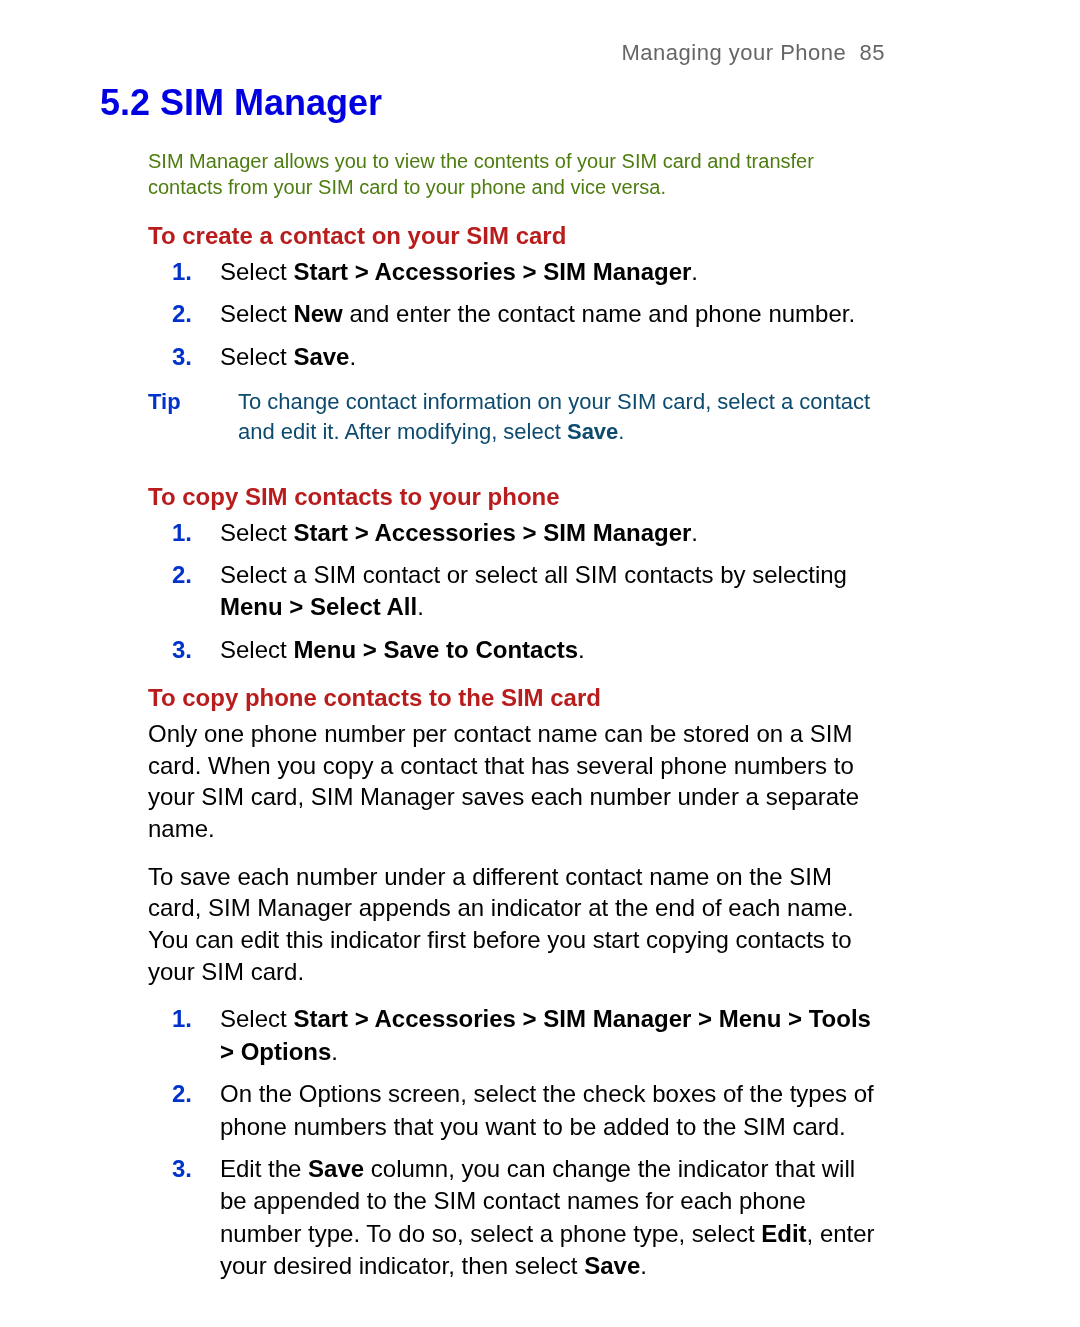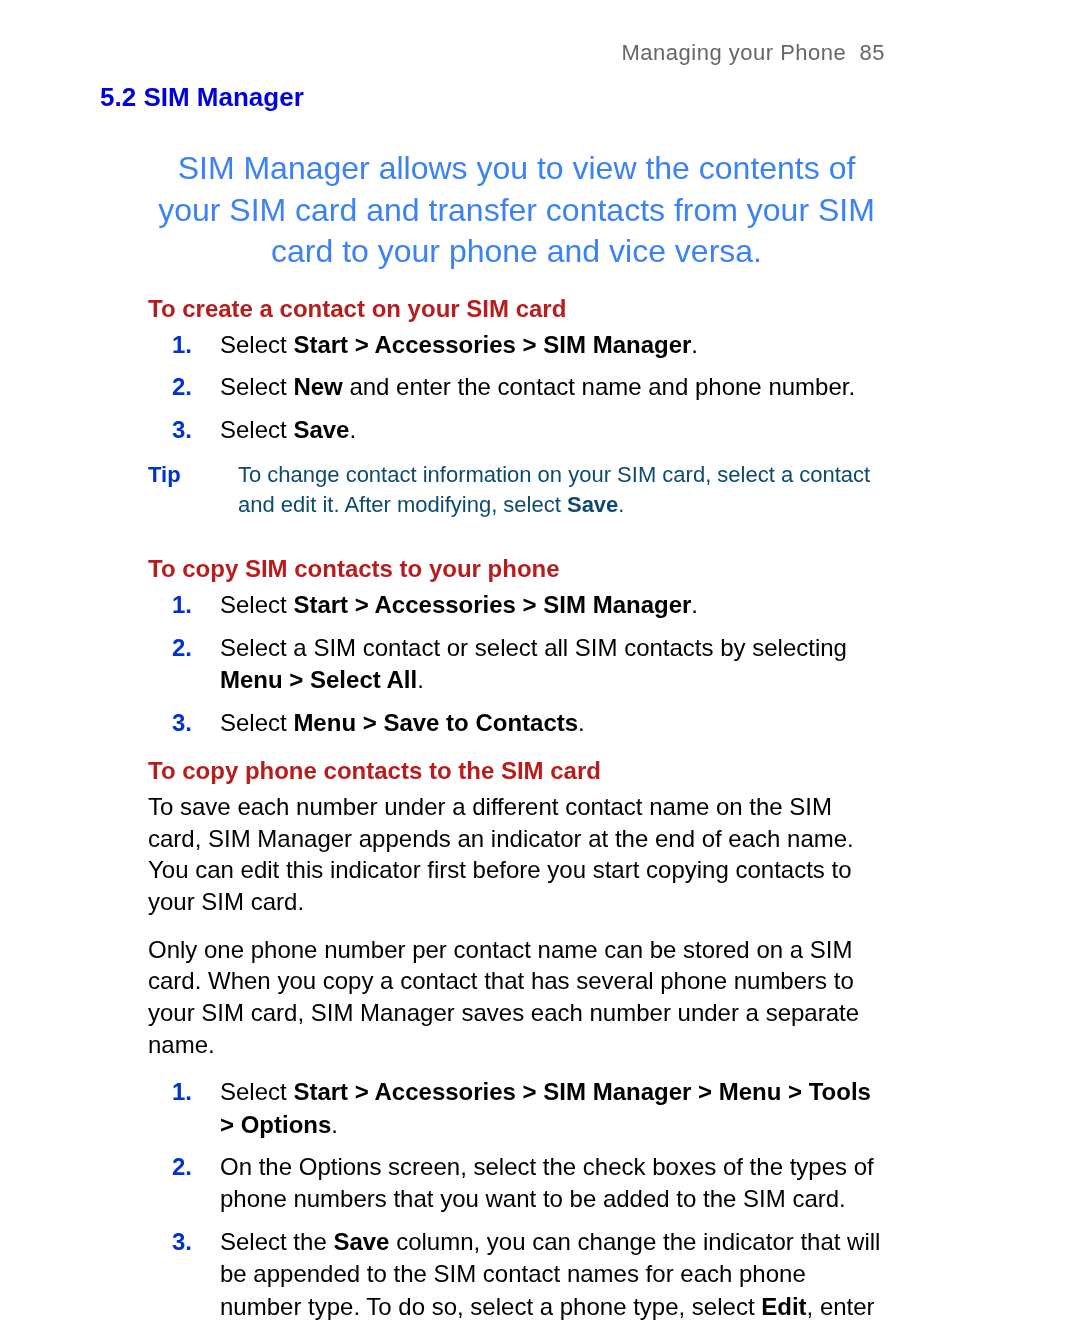--- a/index.html
+++ b/index.html
@@ -19,29 +19,28 @@
   .running-head {
     text-align: right;
     color: #666;
     font-size: 22px;
     margin-bottom: 16px;
     letter-spacing: 0.5px;
   }
   h1.section-title {
     color: #0000e0;
     font-weight: 700;
-    font-size: 26px;
-    margin: 0 0 35px 0;
+    font-size: 36px;
+    margin: 0 0 24px 0;
   }
   .intro {
-    font-size: 32px;
+    font-size: 20px;
     line-height: 1.3;
     margin: 0 0 22px 48px;
-    color: #3b82f6;
-    text-align: center;
+    color: #4d7c0f;
   }
   .subhead {
     color: #b91c1c;
     font-weight: 700;
     font-size: 24px;
     margin: 18px 0 6px 48px;
   }
   ol.steps {
     margin: 0 0 14px 60px;
     padding: 0 0 0 52px;
@@ -129,26 +128,26 @@
     </li>
     <li>
       <span>Select a SIM contact or select all SIM contacts by selecting </span><b>Menu &gt; Select All</b><span>.</span>
     </li>
     <li>
       <span>Select </span><b>Menu &gt; Save to Contacts</b><span>.</span>
     </li>
   </ol>
 
   <div class="subhead">To copy phone contacts to the SIM card</div>
+  <p class="body-para">Only one phone number per contact name can be stored on a SIM card. When you copy a contact that has several phone numbers to your SIM card, SIM Manager saves each number under a separate name.</p>
   <p class="body-para">To save each number under a different contact name on the SIM card, SIM Manager appends an indicator at the end of each name. You can edit this indicator first before you start copying contacts to your SIM card.</p>
-  <p class="body-para">Only one phone number per contact name can be stored on a SIM card. When you copy a contact that has several phone numbers to your SIM card, SIM Manager saves each number under a separate name.</p>
 
   <ol class="steps">
     <li>
       <span>Select </span><b>Start &gt; Accessories &gt; SIM Manager &gt; Menu &gt; Tools &gt; Options</b><span>.</span>
     </li>
     <li>
       <span>On the Options screen, select the check boxes of the types of phone numbers that you want to be added to the SIM card.</span>
     </li>
-    <li id="step3-multi"><span>Select the </span><b>Save</b><span> column, you can change the indicator that will be appended to the SIM contact names for each phone number type. To do so, select a phone type, select </span><b>Edit</b><span>, enter your desired indicator, then select </span><b>Save</b><span>.</span></li>
+    <li id="step3-multi"><span>Edit the </span><b>Save</b><span> column, you can change the indicator that will be appended to the SIM contact names for each phone number type. To do so, select a phone type, select </span><b>Edit</b><span>, enter your desired indicator, then select </span><b>Save</b><span>.</span></li>
   </ol>
 
 </div>
 
 </body></html>

